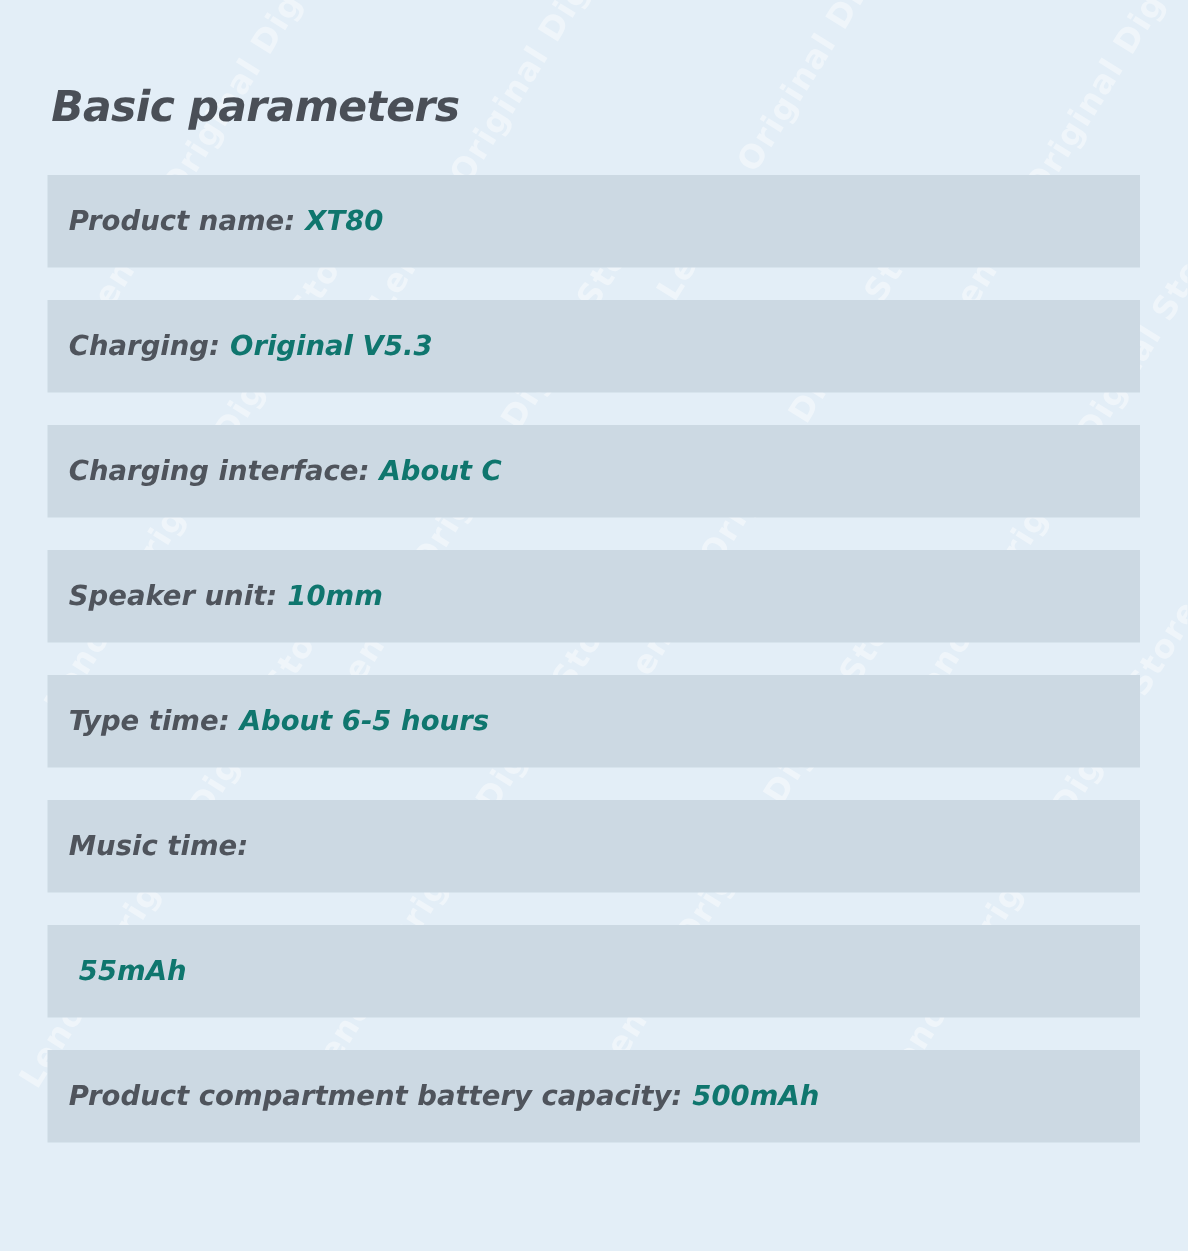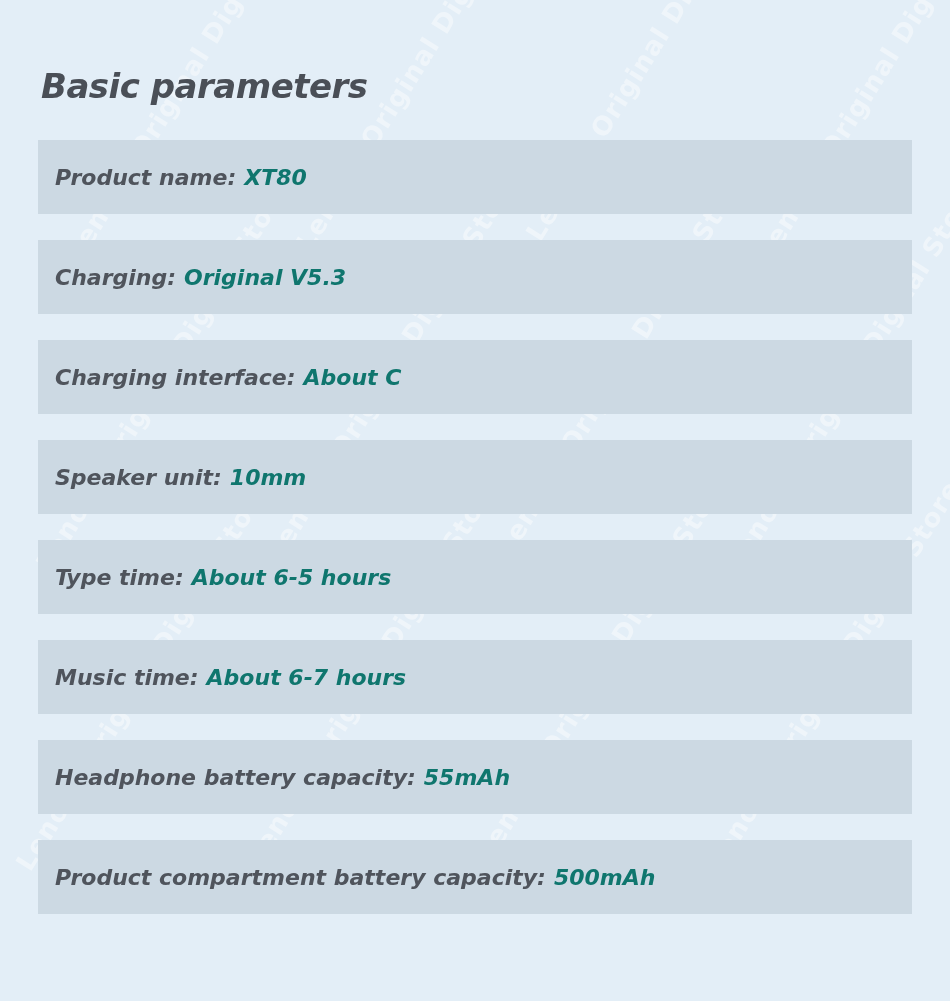--- a/index.html
+++ b/index.html
@@ -130,25 +130,23 @@
       <span class="spec-value">10mm</span>
     </div>
 
     <div class="spec-row">
       <span class="spec-label">Type time:</span>
       <span class="spec-value">About 6-5 hours</span>
     </div>
 
     <div class="spec-row">
       <span class="spec-label">Music time:</span>
-      <span class="spec-value">About 6-7 hours</span>
     </div>
 
     <div class="spec-row">
-      <span class="spec-label">Headphone battery capacity:</span>
       <span class="spec-value">55mAh</span>
     </div>
 
     <div class="spec-row">
       <span class="spec-label">Product compartment battery capacity:</span>
       <span class="spec-value">500mAh</span>
     </div>
 
   </div>
 </div>

